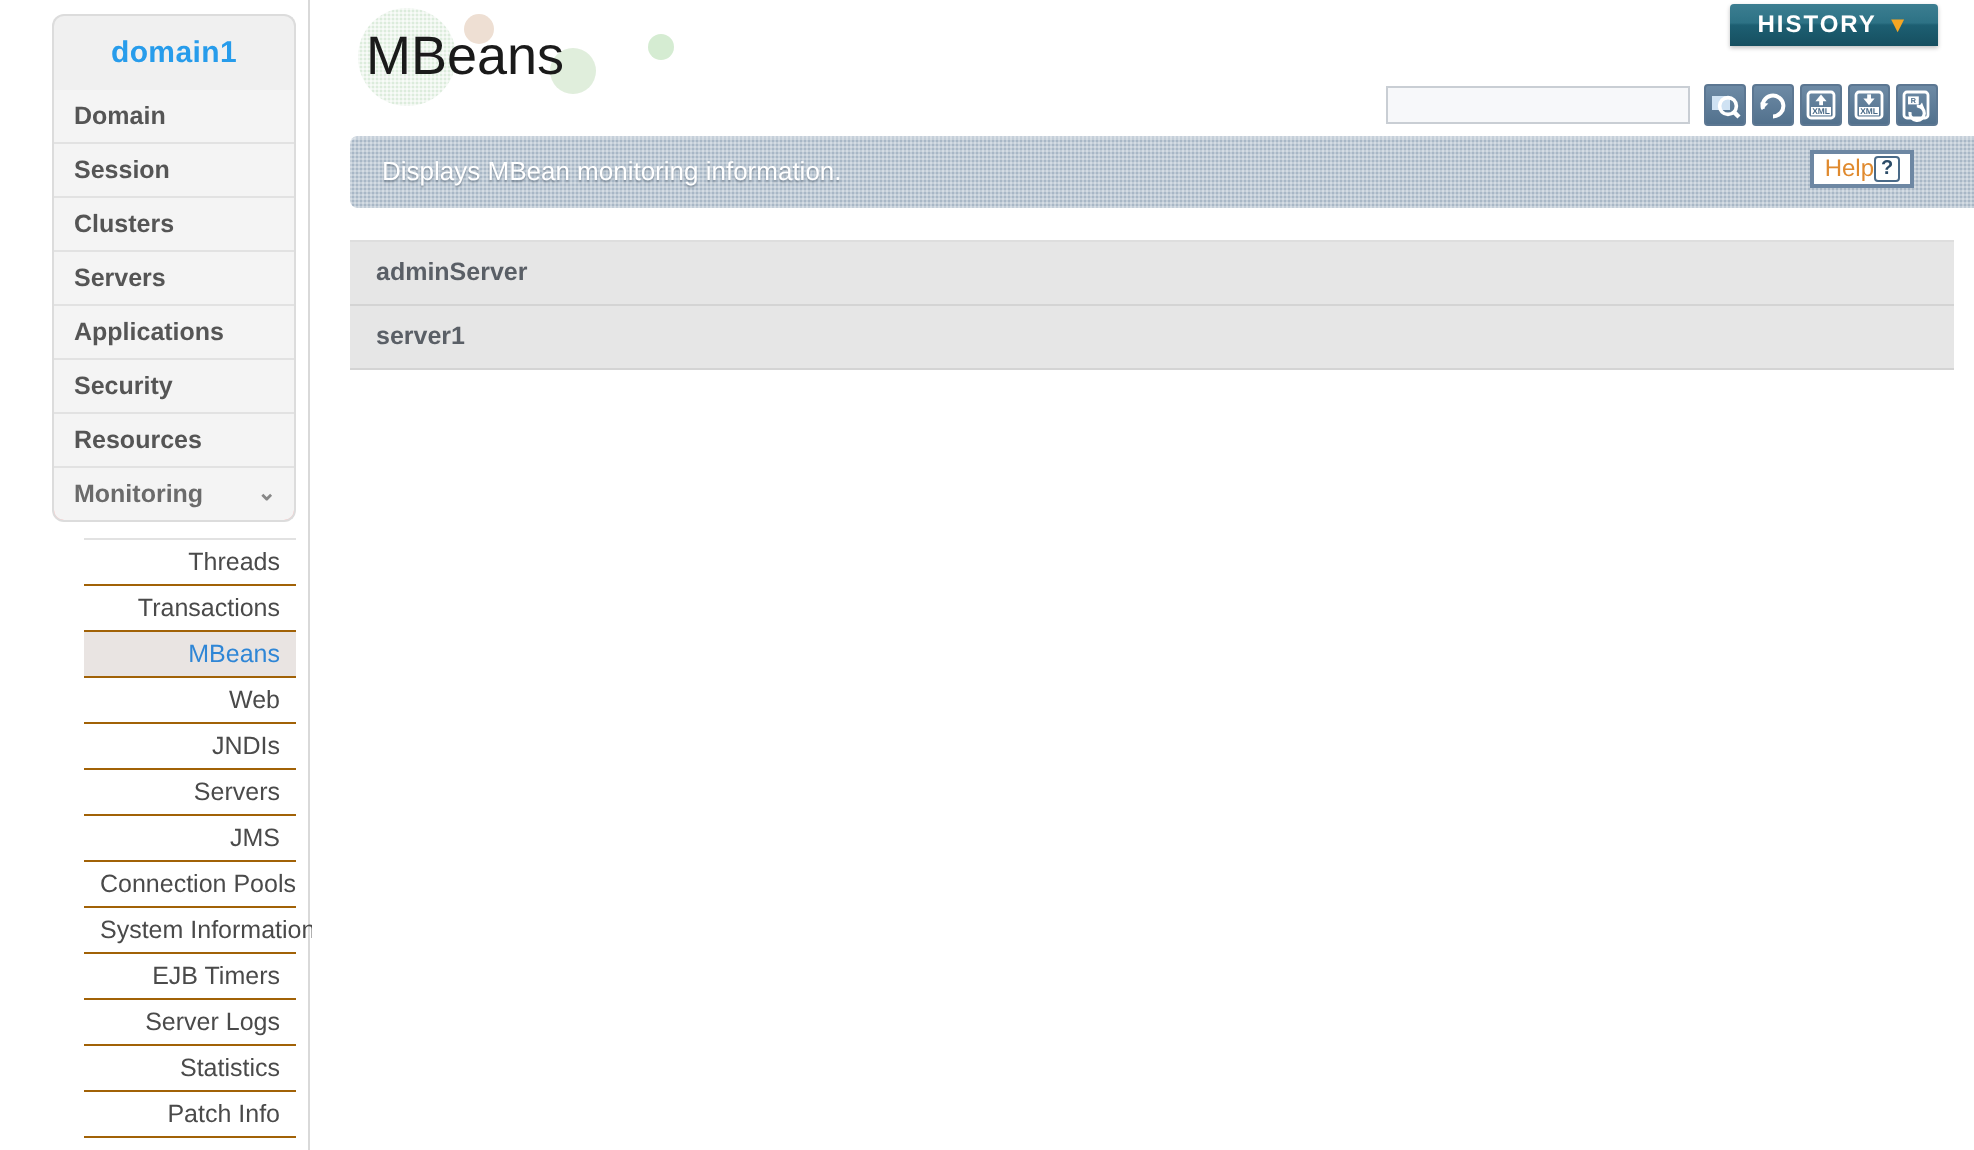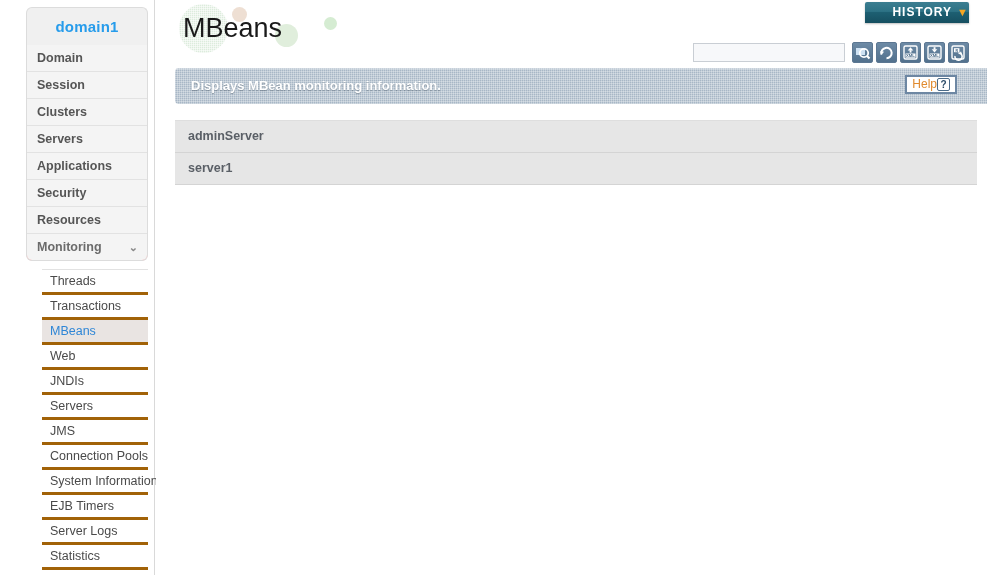--- a/index.html
+++ b/index.html
@@ -80,24 +80,25 @@
   .sub-nav {
     margin: 8px 6px 0 22px;
     border-top: 1px solid #e2e2e2;
   }
   .sub-nav-item {
     height: 22px;
     line-height: 22px;
     padding: 0 8px;
     font-size: 12.5px;
     color: #4a4a4a;
-    border-bottom: 3px solid #a16207;
+    border-bottom: 1px solid #a16207;
     white-space: nowrap;
     cursor: pointer;
     background: transparent;
+    text-align: right;
   }
   .sub-nav-item.active {
     background: #e9e4e2;
     color: #2f86d6;
   }
 
   
   #main {
     position: absolute;
     left: 156px;
@@ -159,21 +160,21 @@
     width: 104px;
     height: 21px;
     border-radius: 2px 2px 0 0;
     background: linear-gradient(to bottom, #3c7e91 0%, #2d7285 45%, #1d5f72 50%, #164f60 100%);
     box-shadow: 0 1px 2px rgba(0,0,0,.25);
     color: #ffffff;
     font-size: 12px;
     font-weight: bold;
     letter-spacing: 1px;
     line-height: 21px;
-    text-align: right;
+    text-align: center;
     cursor: pointer;
   }
   .history-btn .hcaret {
     color: #f5a623;
     font-size: 11px;
     margin-left: 5px;
   }
 
   
   .toolbar {
@@ -223,21 +224,21 @@
       repeating-linear-gradient(90deg, rgba(255,255,255,.30) 0 1px, rgba(0,0,0,0) 1px 2px);
     border-radius: 4px 0 0 4px;
     box-shadow: inset 0 1px 0 rgba(255,255,255,.35);
   }
   .banner-text {
     position: absolute;
     left: 16px;
     top: 0;
     line-height: 36px;
     color: #ffffff;
-    font-weight: bold;
+    font-weight: normal;
     font-size: 13px;
     text-shadow: 0 1px 1px rgba(80,95,110,.55);
     white-space: nowrap;
   }
   .help-btn {
     position: absolute;
     right: 30px;
     top: 7px;
     height: 19px;
     box-sizing: border-box;

